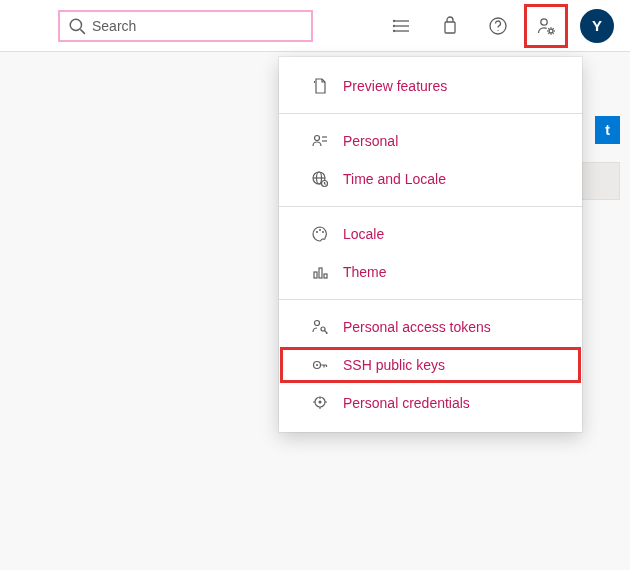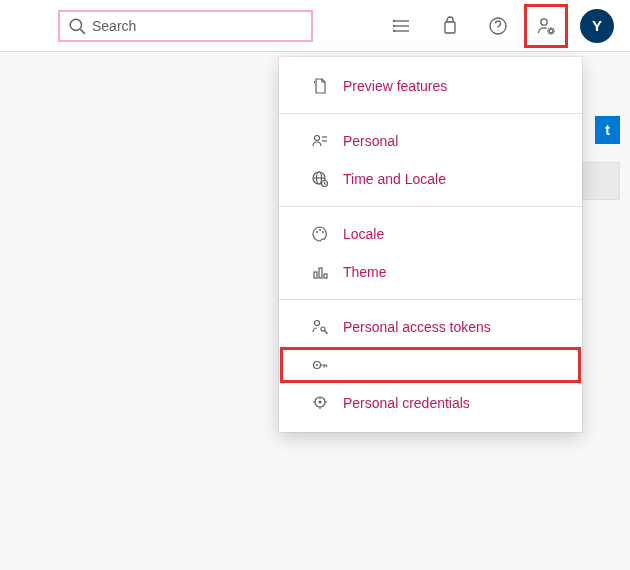--- a/index.html
+++ b/index.html
@@ -279,20 +279,21 @@
   </div>
 
   <div class="menu-item highlight">
     <span class="menu-icon">
       <svg viewBox="0 0 18 18" fill="none" stroke="currentColor" stroke-width="1.2">
           <circle cx="6" cy="9" r="3.5"></circle>
           <circle cx="6" cy="9" r="1" fill="currentColor" stroke="none"></circle>
           <path d="M9.5 9 h6 M13 9 v2.5 M15.5 9 v2"></path>
         </svg>
     </span>
+    <span class="menu-label">SSH public keys</span>
   </div>
 
   <div class="menu-item">
     <span class="menu-icon">
       <svg viewBox="0 0 18 18" fill="none" stroke="currentColor" stroke-width="1.2">
           <circle cx="9" cy="8" r="5"></circle>
           <circle cx="9" cy="8" r="1.5" fill="currentColor" stroke="none"></circle>
           <path d="M9 3 v2 M9 13 v2 M4 8 h-2 M16 8 h-2"></path>
         </svg>
     </span>

